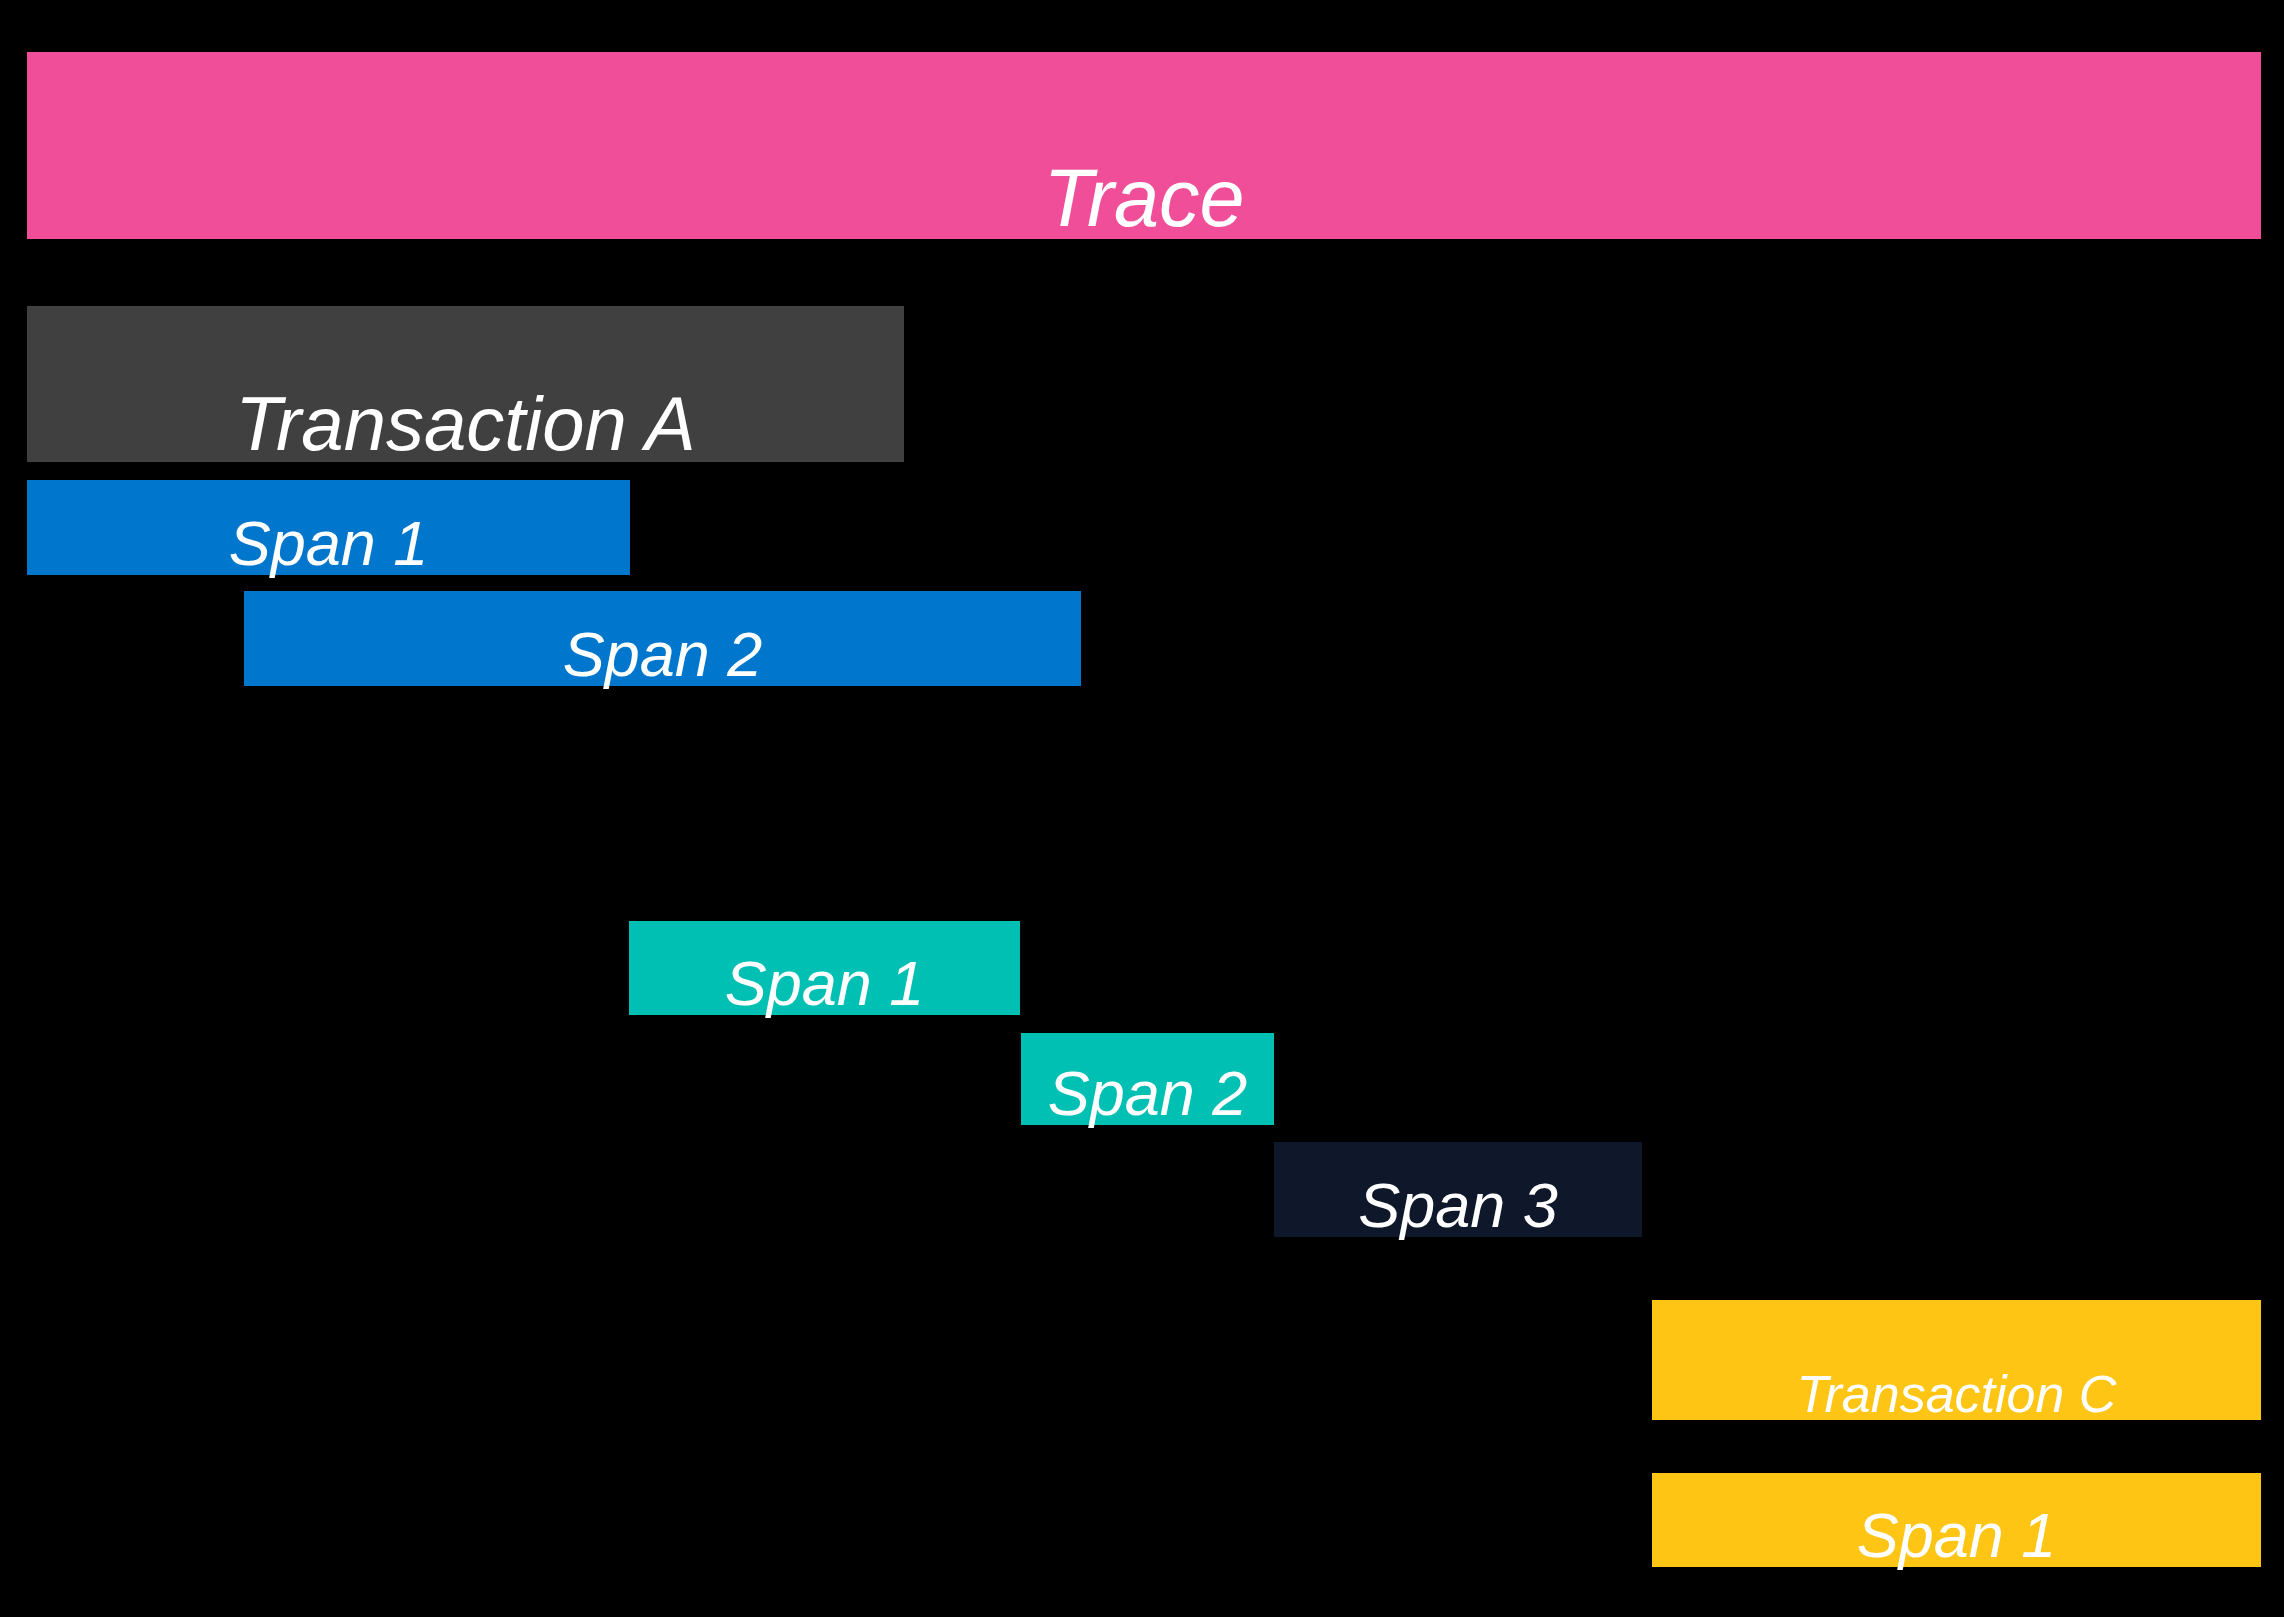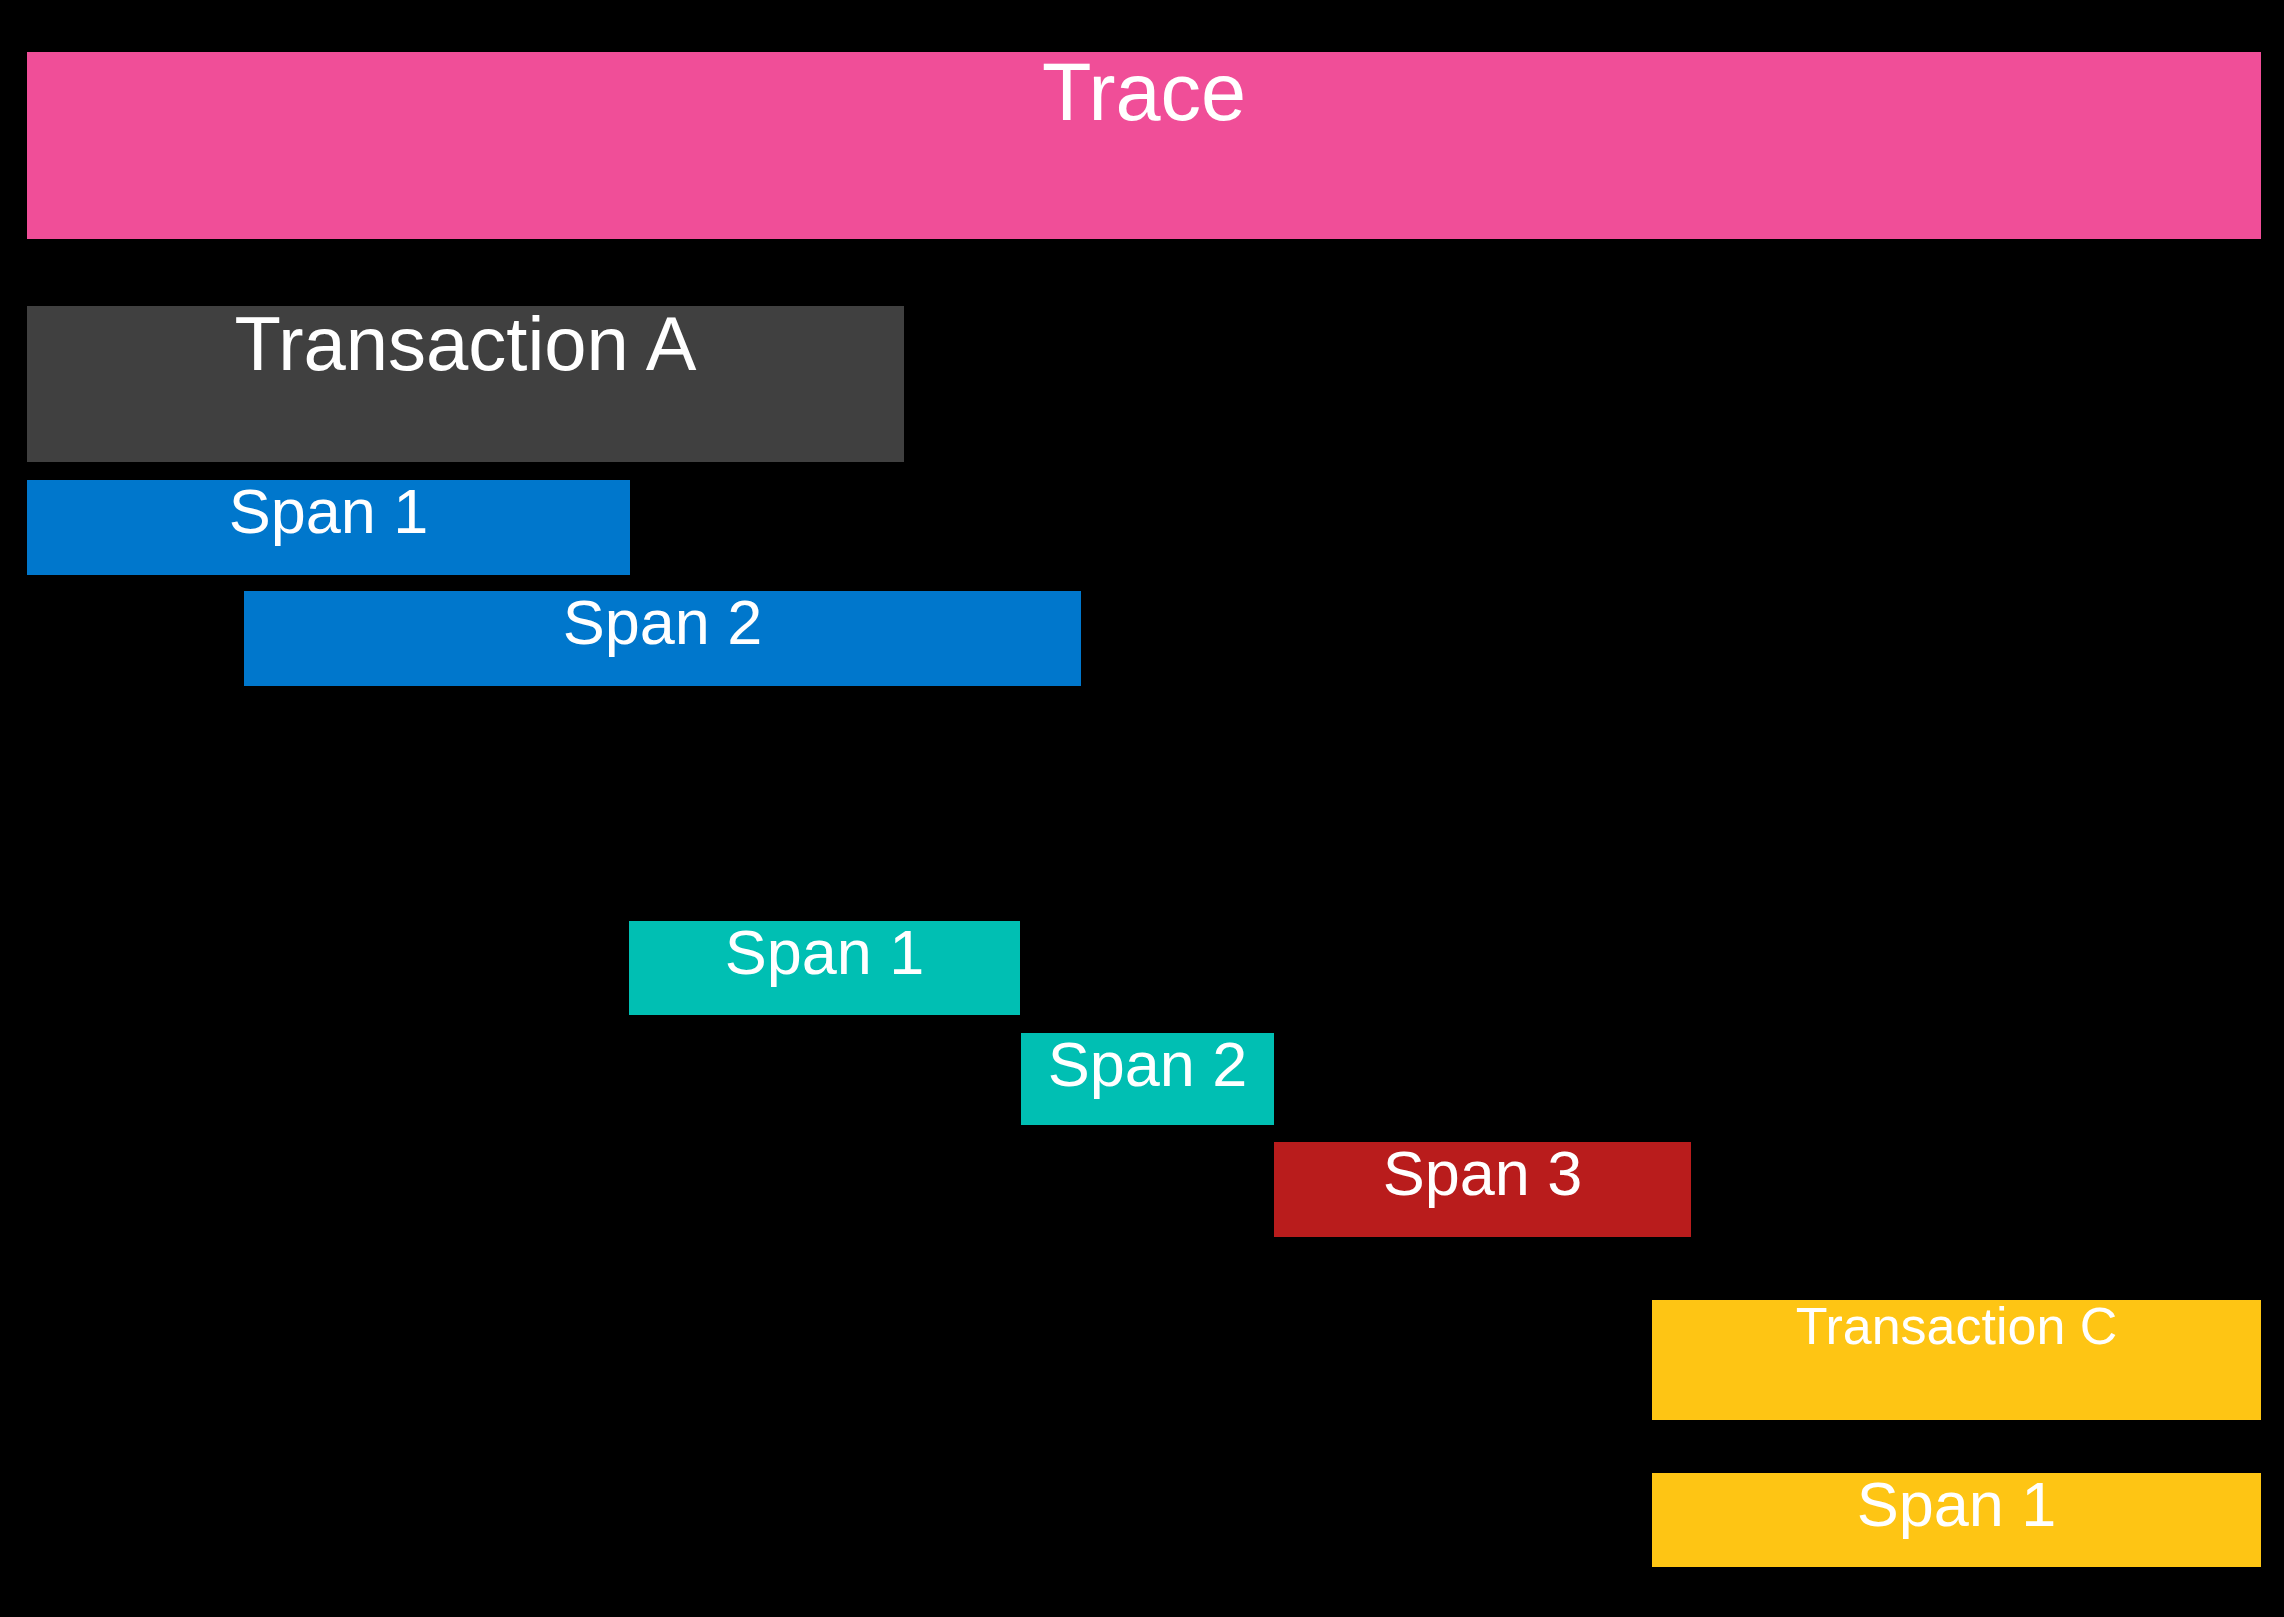--- a/index.html
+++ b/index.html
@@ -11,23 +11,24 @@
     position: relative;
     width: 2284px;
     height: 1618px;
     background: #000000;
     overflow: hidden;
     font-family: "Liberation Sans", sans-serif;
   }
   .bar {
     position: absolute;
     display: flex;
-    align-items: flex-start;
+    align-items: flex-end;
     justify-content: center;
     box-sizing: border-box;
+    font-style: italic;
   }
   .bar-label {
     color: #FFFFFF;
     font-weight: 400;
     line-height: 1;
     white-space: nowrap;
     letter-spacing: 0px;
   }
 </style>
 </head>
@@ -53,21 +54,21 @@
 
 
   <div class="bar" style="left: 629px; top: 921px; width: 391px; height: 94px; background: rgb(0, 191, 179); font-size: 63px; color: rgb(255, 255, 255);">
     <span class="bar-label">Span 1</span>
   </div>
 
   <div class="bar" style="left: 1021px; top: 1033px; width: 253px; height: 92px; background: rgb(0, 191, 179); font-size: 63px; color: rgb(255, 255, 255);">
     <span class="bar-label">Span 2</span>
   </div>
 
-  <div class="bar" style="left: 1274px; top: 1142px; width: 417px; height: 95px; background: #b91c1c; font-size: 63px; color: rgb(255, 255, 255);">
+  <div class="bar" style="left: 1274px; top: 1142px; width: 368px; height: 95px; background: #0f172a; font-size: 63px; color: rgb(255, 255, 255);">
     <span class="bar-label">Span 3</span>
   </div>
 
   <div class="bar" style="left: 1652px; top: 1300px; width: 609px; height: 120px; background: rgb(254, 197, 20); font-size: 52px; color: rgb(255, 255, 255);">
     <span class="bar-label">Transaction C</span>
   </div>
 
   <div class="bar" style="left: 1652px; top: 1473px; width: 609px; height: 94px; background: rgb(254, 197, 20); font-size: 63px; color: rgb(255, 255, 255);">
     <span class="bar-label">Span 1</span>
   </div>

